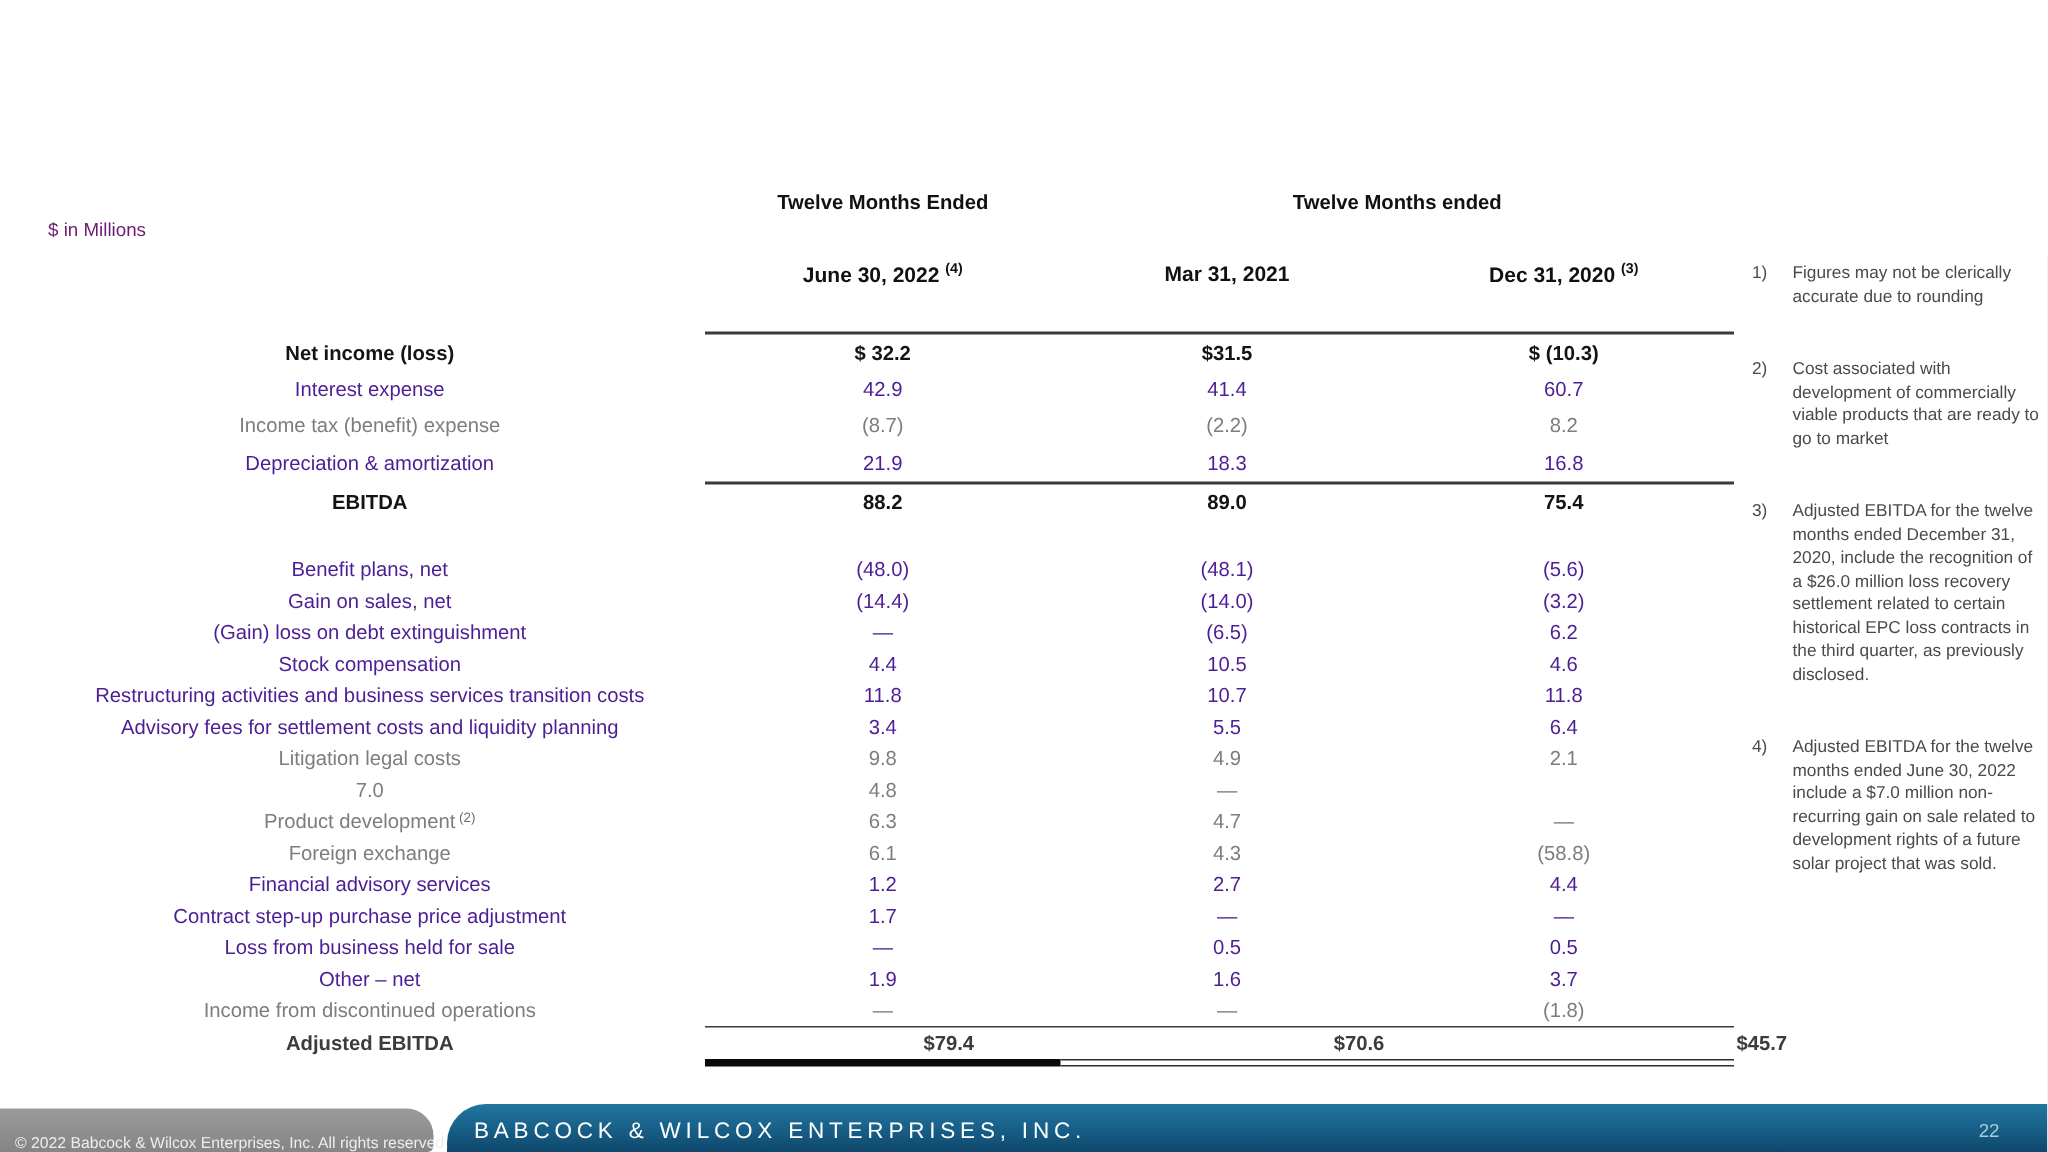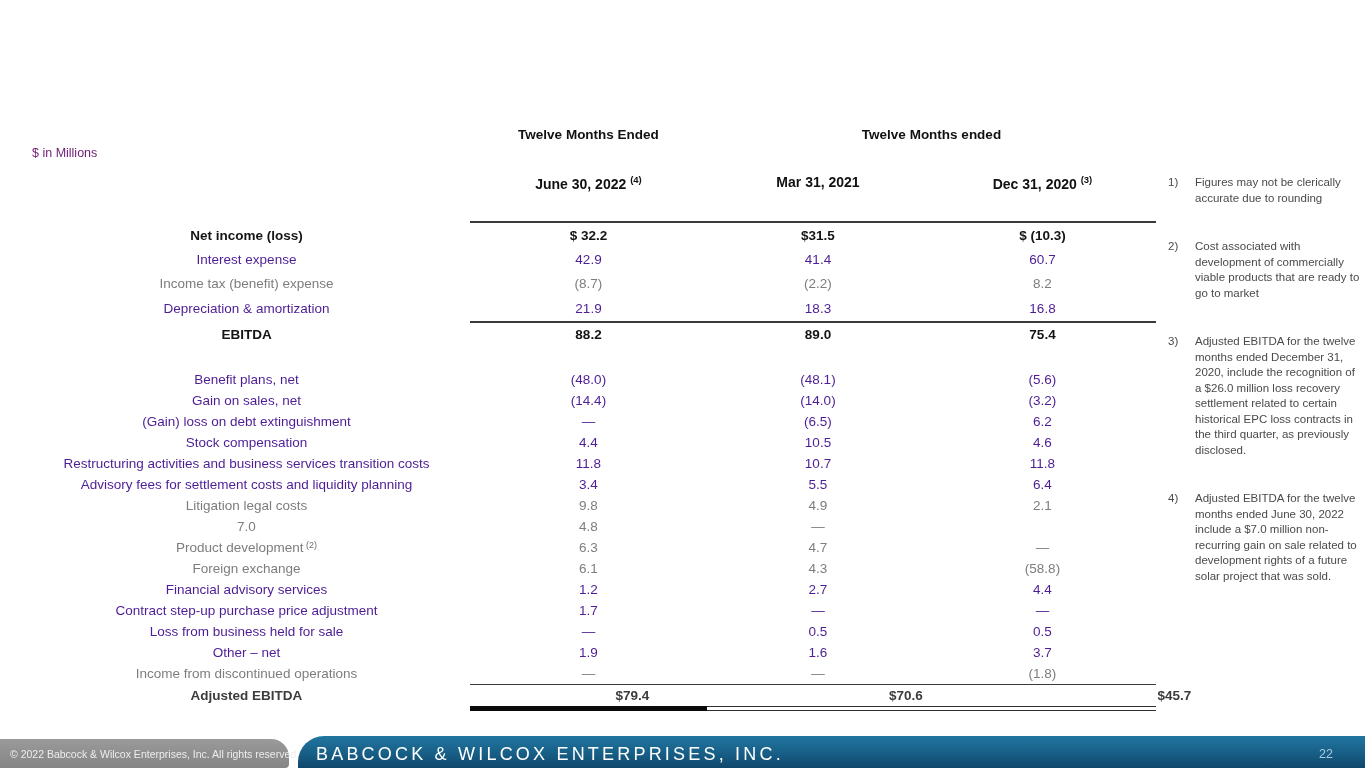--- a/index.html
+++ b/index.html
@@ -84,26 +84,26 @@
   .footer { position:absolute; left:0; bottom:0; width:100%; height:34px; background:#ffffff; }
   .footer-blue {
     position:absolute; left:298px; top:2px; right:0; bottom:0;
     background:linear-gradient(180deg,#2176a0 0%,#175e86 55%,#0f476b 100%);
     border-top-left-radius:26px;
   }
   .footer-gray {
     position:absolute; left:0; top:5px; width:289px; height:29px;
     background:linear-gradient(180deg,#9a9a9a,#858585);
     border-top-right-radius:18px; border-bottom-right-radius:4px;
-    display:flex; align-items:center;
+    display:flex; align-items:flex-end;
   }
   .copyright { color:#ededed; font-size:10.5px; padding-left:10px; white-space:nowrap; }
   .company {
     position:absolute; left:316px; top:50%; transform:translateY(-32%);
-    color:#ffffff; font-size:18px; letter-spacing:3.2px; white-space:nowrap;
+    color:#ffffff; font-size:15px; letter-spacing:3.2px; white-space:nowrap;
   }
   .page-num { position:absolute; right:32px; top:50%; transform:translateY(-28%); color:#a9c9dd; font-size:12.5px; }
 </style>
 </head>
 <body>
 
 <div class="slide">
 
 
   <div class="units">$ in Millions</div>

